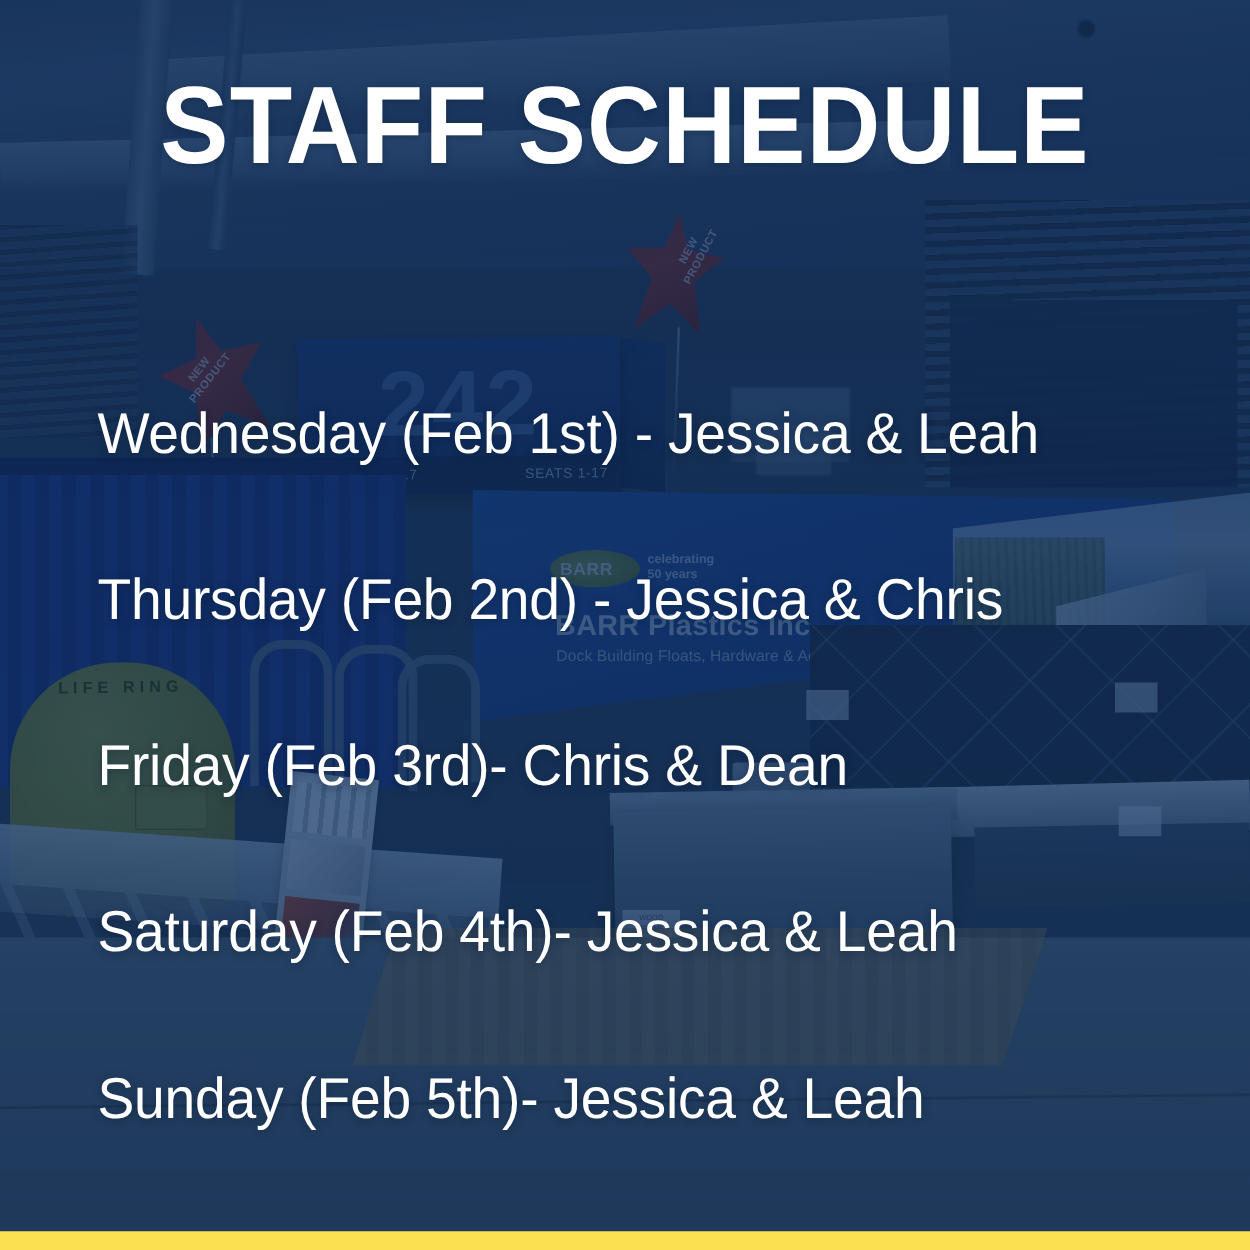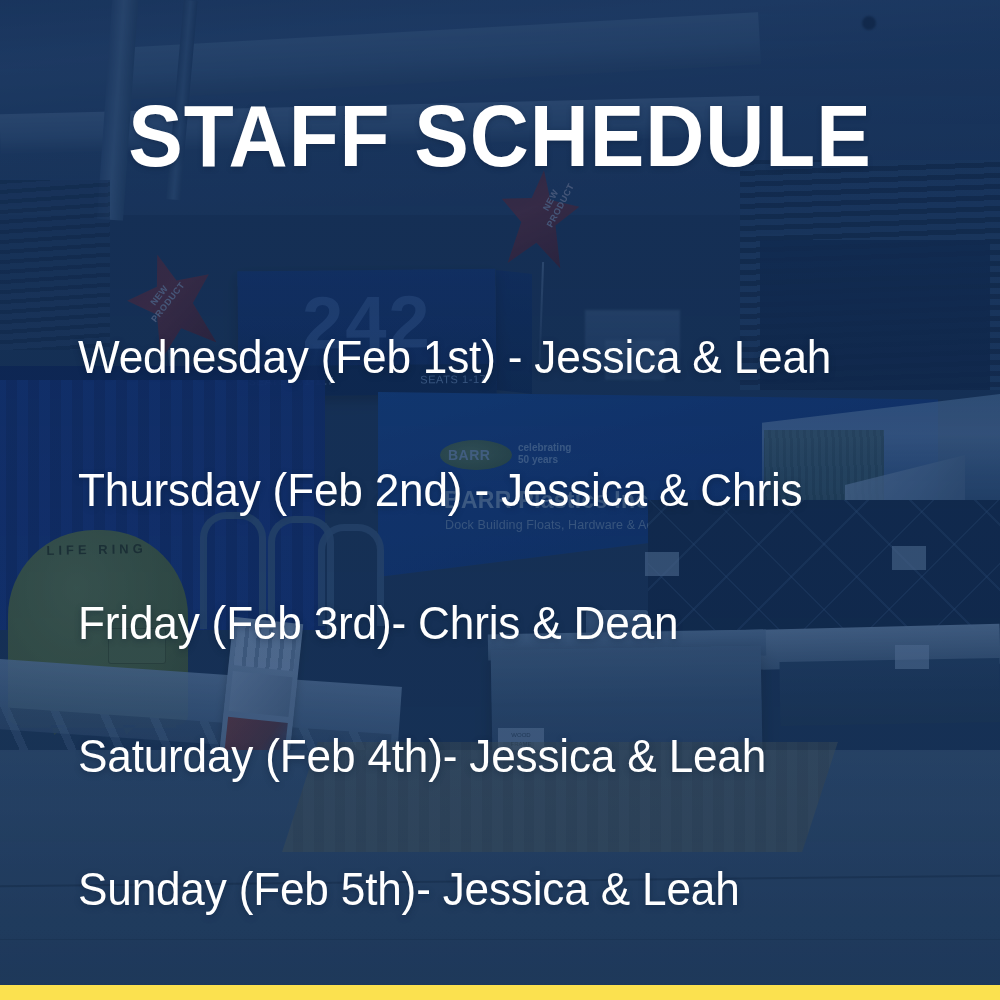--- a/index.html
+++ b/index.html
@@ -486,21 +486,20 @@
   .overlay2 {
     position: absolute;
     inset: 0;
     background: linear-gradient(180deg, rgba(22,52,95,.42) 0%, rgba(24,58,102,.34) 55%, rgba(30,62,100,.30) 100%);
   }
 
   
   .content {
     position: absolute;
     inset: 0;
-    margin-top: 36px;
   }
 
   .poster-title {
     position: absolute;
     left: 0; top: 52px;
     width: 100%;
     text-align: center;
     color: #ffffff;
     font-family: "Liberation Sans Narrow", "Liberation Sans", sans-serif;
     font-weight: 700;
@@ -508,21 +507,21 @@
     letter-spacing: 1px;
     line-height: 96px;
     transform: scaleX(.93);
     text-shadow: 0 2px 6px rgba(8,24,48,.35);
     white-space: nowrap;
   }
 
   .schedule {
     position: absolute;
     left: 78px;
-    top: 255px;
+    top: 280px;
     width: 860px;
   }
   .shift-line {
     color: #ffffff;
     font-family: "Liberation Sans", "DejaVu Sans", sans-serif;
     font-weight: 400;
     font-size: 46px;
     line-height: 133px;
     letter-spacing: -0.2px;
     white-space: nowrap;

